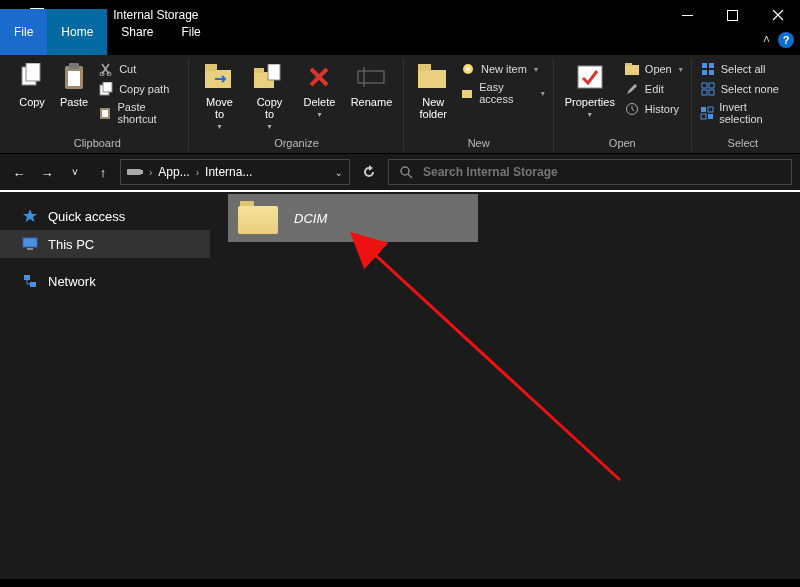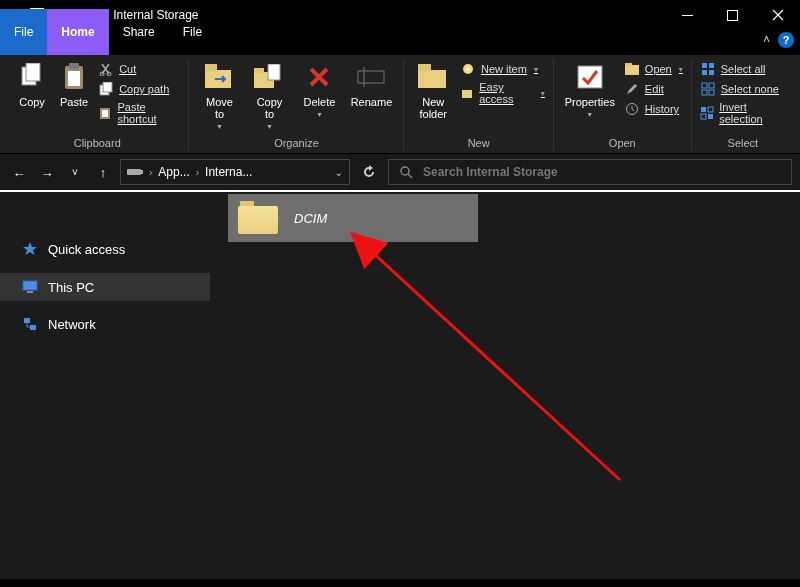--- a/index.html
+++ b/index.html
@@ -12,54 +12,54 @@
   .title-sep { color: #666; margin: 0 6px; }
   .title-text { font-size: 12px; color: #fff; }
   .winbtns { margin-left: auto; display: flex; }
   .winbtn { width: 45px; height: 30px; display: flex; align-items: center; justify-content: center; color: #fff; font-size: 13px; }
   .winbtn.close { font-size: 15px; }
 
   
   .tabstrip { height: 25px; background: #000; display: flex; align-items: flex-end; position: relative; }
   .tab { padding: 16px 14px; font-size: 12px; color: #fff; }
   .tab.file { background: #1a6bcc; color: #fff; }
-  .tab.active { background: #8b5cf6; font-weight: bold; }
+  .tab.active { background: #0369a1; }
   .tabstrip-right { position: absolute; right: 6px; top: 2px; display: flex; align-items: center; gap: 8px; }
   .help-icon { width: 16px; height: 16px; border-radius: 50%; background: #0b6dd4; color: #fff; display: flex; align-items: center; justify-content: center; font-size: 11px; font-weight: bold; }
 
   
   .ribbon { background: #202020; padding: 4px 6px 2px 6px; display: flex; border-bottom: 1px solid #000; }
   .group { display: flex; flex-direction: column; align-items: center; padding: 0 8px; border-right: 1px solid #333; }
   .group:last-child { border-right: none; }
   .group-body { display: flex; align-items: flex-start; gap: 6px; min-height: 74px; }
   .group-label { font-size: 11px; color: #bbb; padding: 4px 0 2px 0; }
   .bigbtn { display: flex; flex-direction: column; align-items: center; justify-content: flex-start; width: 54px; text-align: center; gap: 3px; font-size: 11px; line-height: 1.1; padding-top: 2px; }
   .bigbtn .ic { width: 32px; height: 32px; display: flex; align-items: center; justify-content: center; }
-  .smallcol { display: flex; flex-direction: column; gap: 4px; padding-top: 2px; text-decoration: underline; }
+  .smallcol { display: flex; flex-direction: column; gap: 4px; padding-top: 2px; }
   .smallbtn { display: flex; align-items: center; gap: 5px; font-size: 11px; color: #ddd; }
   .smallbtn .sic { width: 16px; height: 16px; display: flex; align-items: center; justify-content: center; }
   .dd { font-size: 8px; color: #999; margin-left: 2px; }
 
   
   .navbar { height: 36px; background: #191919; display: flex; align-items: center; padding: 0 8px; gap: 6px; }
   .navbtn { width: 22px; height: 22px; display: flex; align-items: center; justify-content: center; color: #fff; font-size: 13px; }
   .addrbox { flex: 0 0 230px; height: 26px; background: #191919; border: 1px solid #444; display: flex; align-items: center; padding: 0 6px; gap: 6px; font-size: 12px; }
   .crumb { color: #fff; white-space: nowrap; }
   .crumb-sep { color: #aaa; font-size: 10px; }
   .addr-dd { margin-left: auto; color: #ccc; font-size: 10px; }
   .refresh { width: 26px; height: 26px; display: flex; align-items: center; justify-content: center; color: #ccc; }
   .searchbox { flex: 1; height: 26px; border: 1px solid #444; display: flex; align-items: center; padding: 0 10px; gap: 10px; color: #888; background: #191919; }
   .searchbox input { background: transparent; border: none; outline: none; color: #ccc; font-size: 12px; width: 100%; font-weight: bold; }
 
   .splitline { height: 2px; background: #fff; }
 
   
   .bodyarea { display: flex; height: 387px; background: #1b1b1b; }
   .sidebar { width: 210px; background: #1b1b1b; padding-top: 10px; }
-  .side-item { display: flex; align-items: center; gap: 10px; padding: 6px 14px 6px 22px; font-size: 13px; color: #fff; margin-top: 33px; }
+  .side-item { display: flex; align-items: center; gap: 10px; padding: 6px 14px 6px 22px; font-size: 13px; color: #fff; }
   .side-item.selected { background: #333; }
   .side-ic { width: 16px; height: 16px; display: flex; align-items: center; justify-content: center; }
 
   .content { flex: 1; background: #1b1b1b; padding: 2px 18px; position: relative; font-style: italic; }
   .folder-tile { width: 250px; height: 48px; background: #6e6e6e; display: flex; align-items: center; gap: 16px; padding: 0 10px; }
   .folder-ic { width: 40px; height: 34px; position: relative; }
   .folder-ic .tab-part { position: absolute; top: 0; left: 2px; width: 14px; height: 6px; background: #dfc471; border-radius: 1px 1px 0 0; }
   .folder-ic .body-part { position: absolute; top: 5px; left: 0; width: 40px; height: 28px; background: linear-gradient(#f7e09a,#e9cf7e); border-radius: 2px; }
   .folder-label { font-size: 13px; color: #fff; }
 
@@ -394,21 +394,21 @@
 <div class="bodyarea">
   <div class="sidebar">
     <div class="side-item">
       <span class="side-ic">
           <svg width="16" height="16">
             <path d="M8 1 L10 6 L15 6 L11 9 L12.5 14 L8 11 L3.5 14 L5 9 L1 6 L6 6 Z" fill="#3a8fe0"></path>
           </svg>
         </span>
       <span>Quick access</span>
     </div>
-    <div class="side-item selected" style="margin-top:10px">
+    <div class="side-item selected" style="">
       <span class="side-ic">
           <svg width="16" height="14">
             <rect x="1" y="1" width="14" height="9" fill="#4a8fe0" stroke="#2a6bc0"></rect>
             <rect x="5" y="11" width="6" height="2" fill="#888"></rect>
           </svg>
         </span>
       <span>This PC</span>
     </div>
     <div class="side-item" style="margin-top:9px">
       <span class="side-ic">

